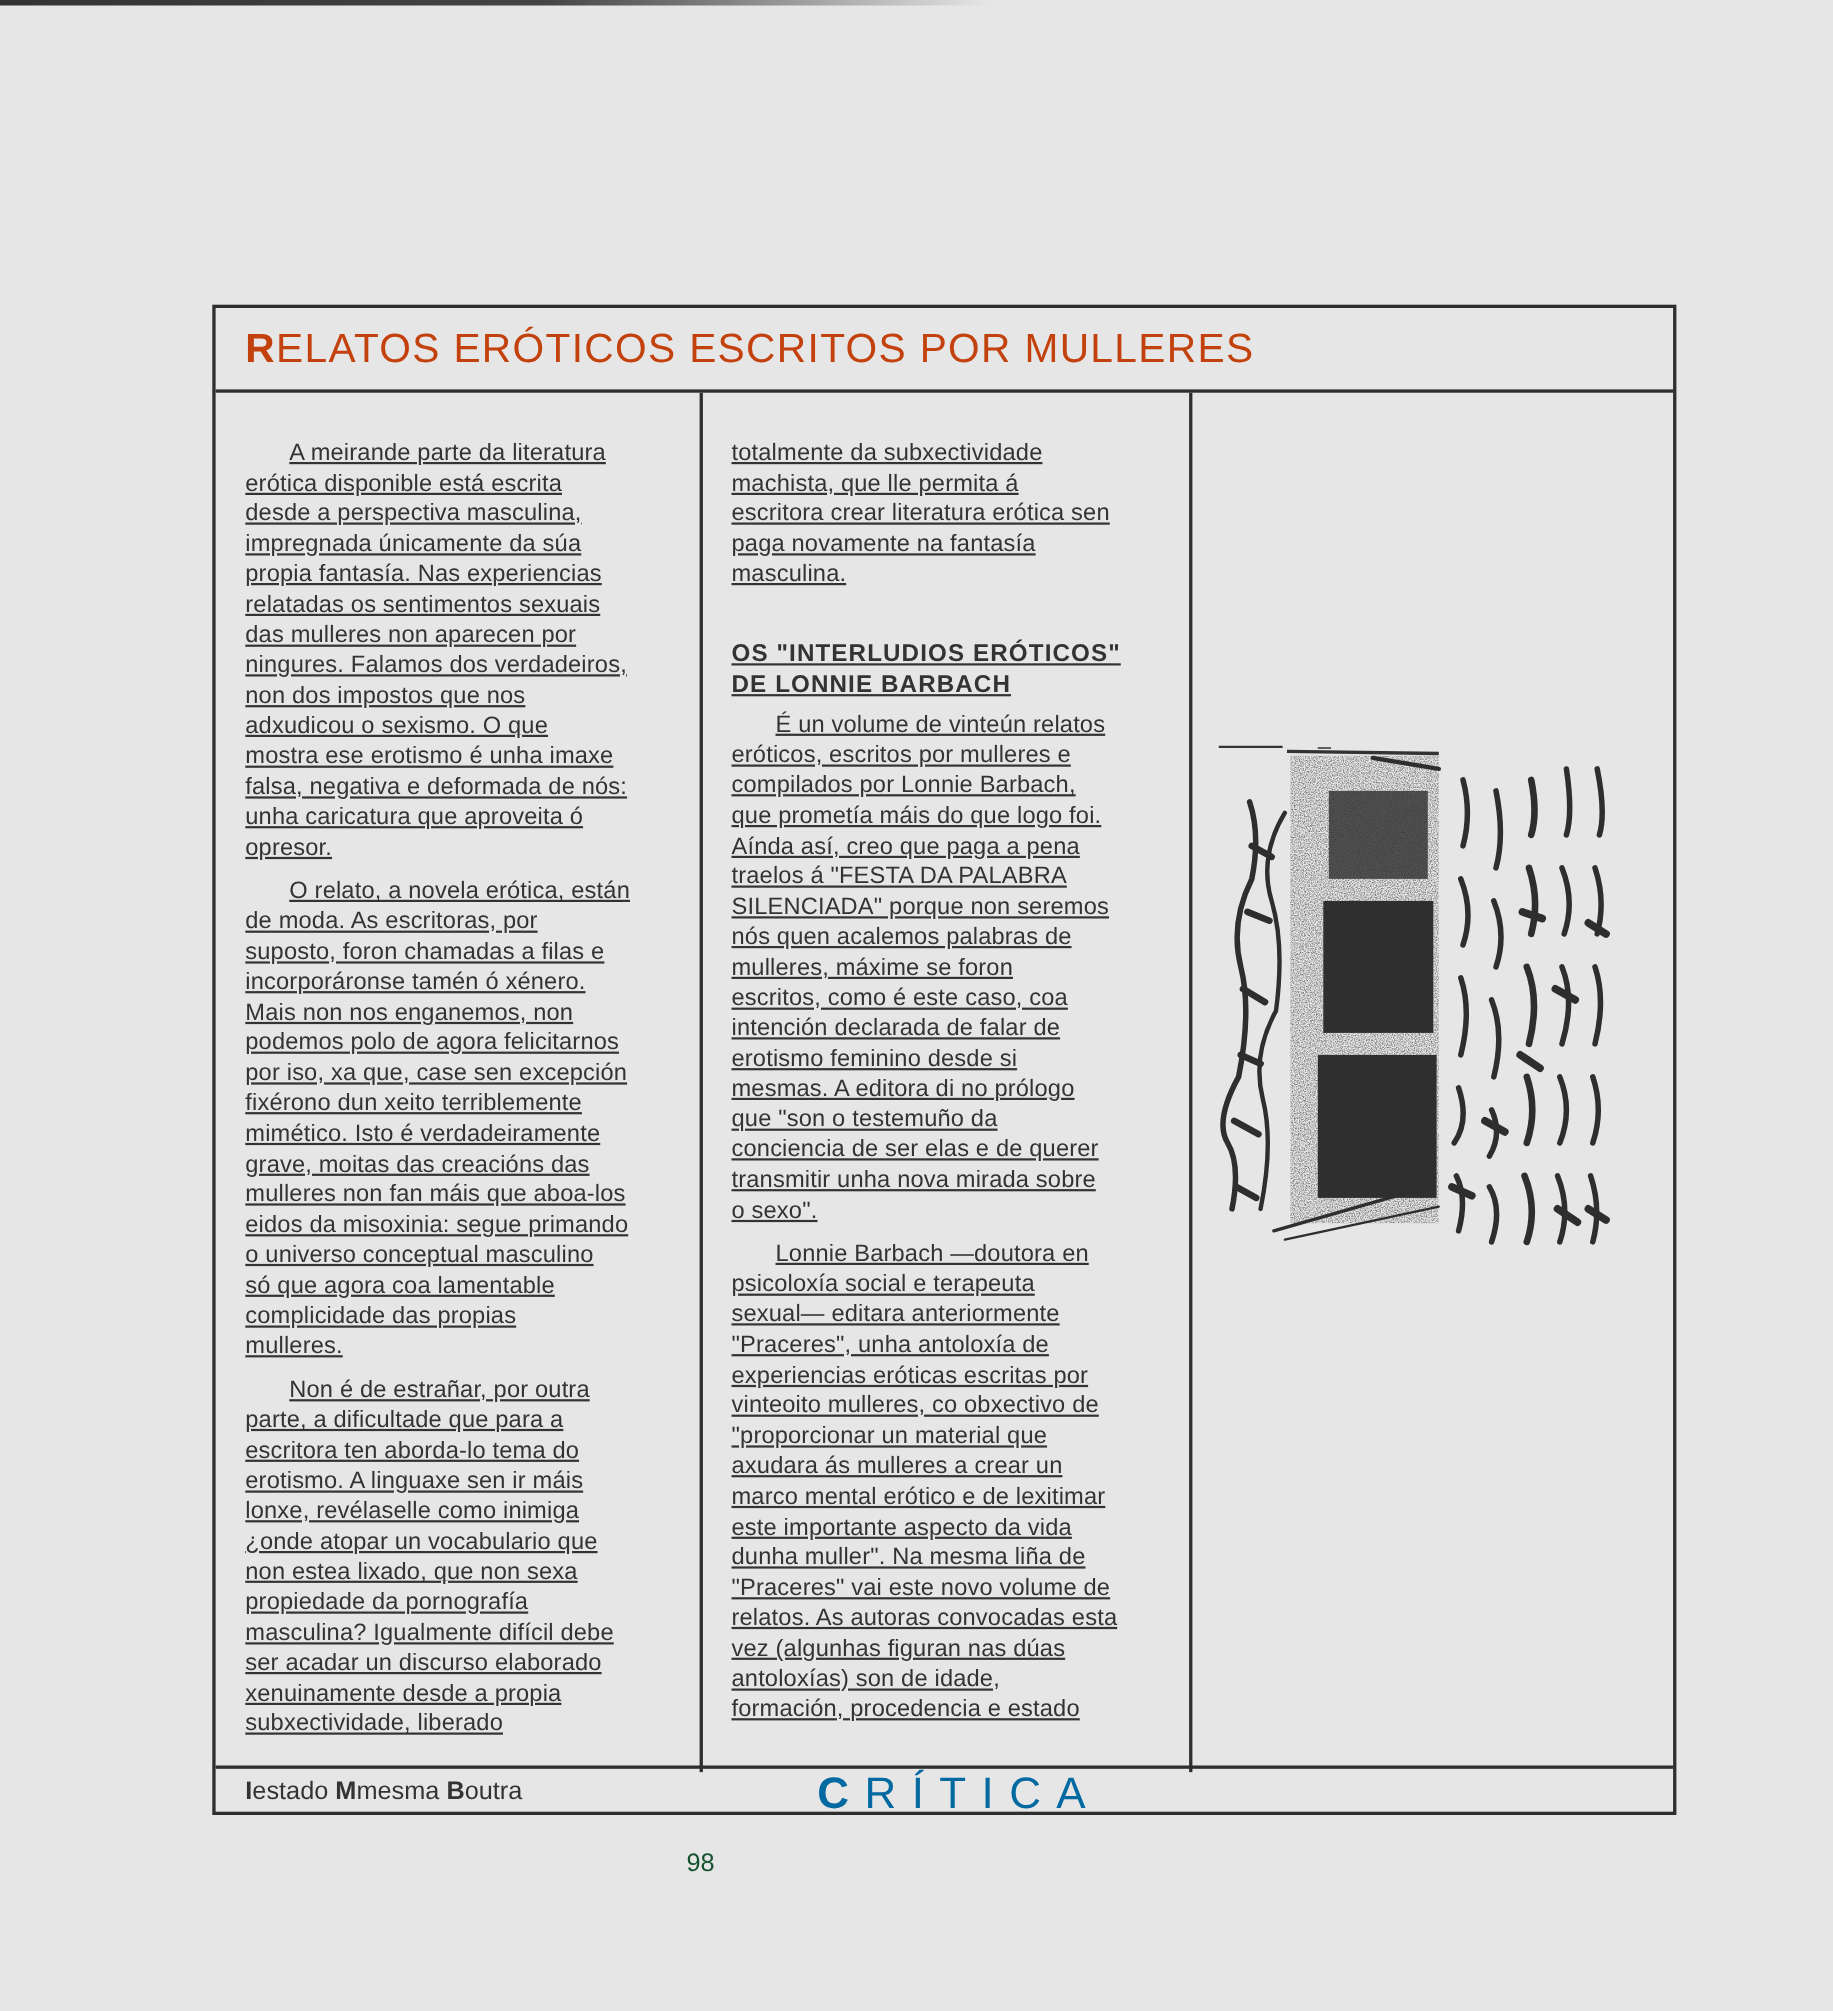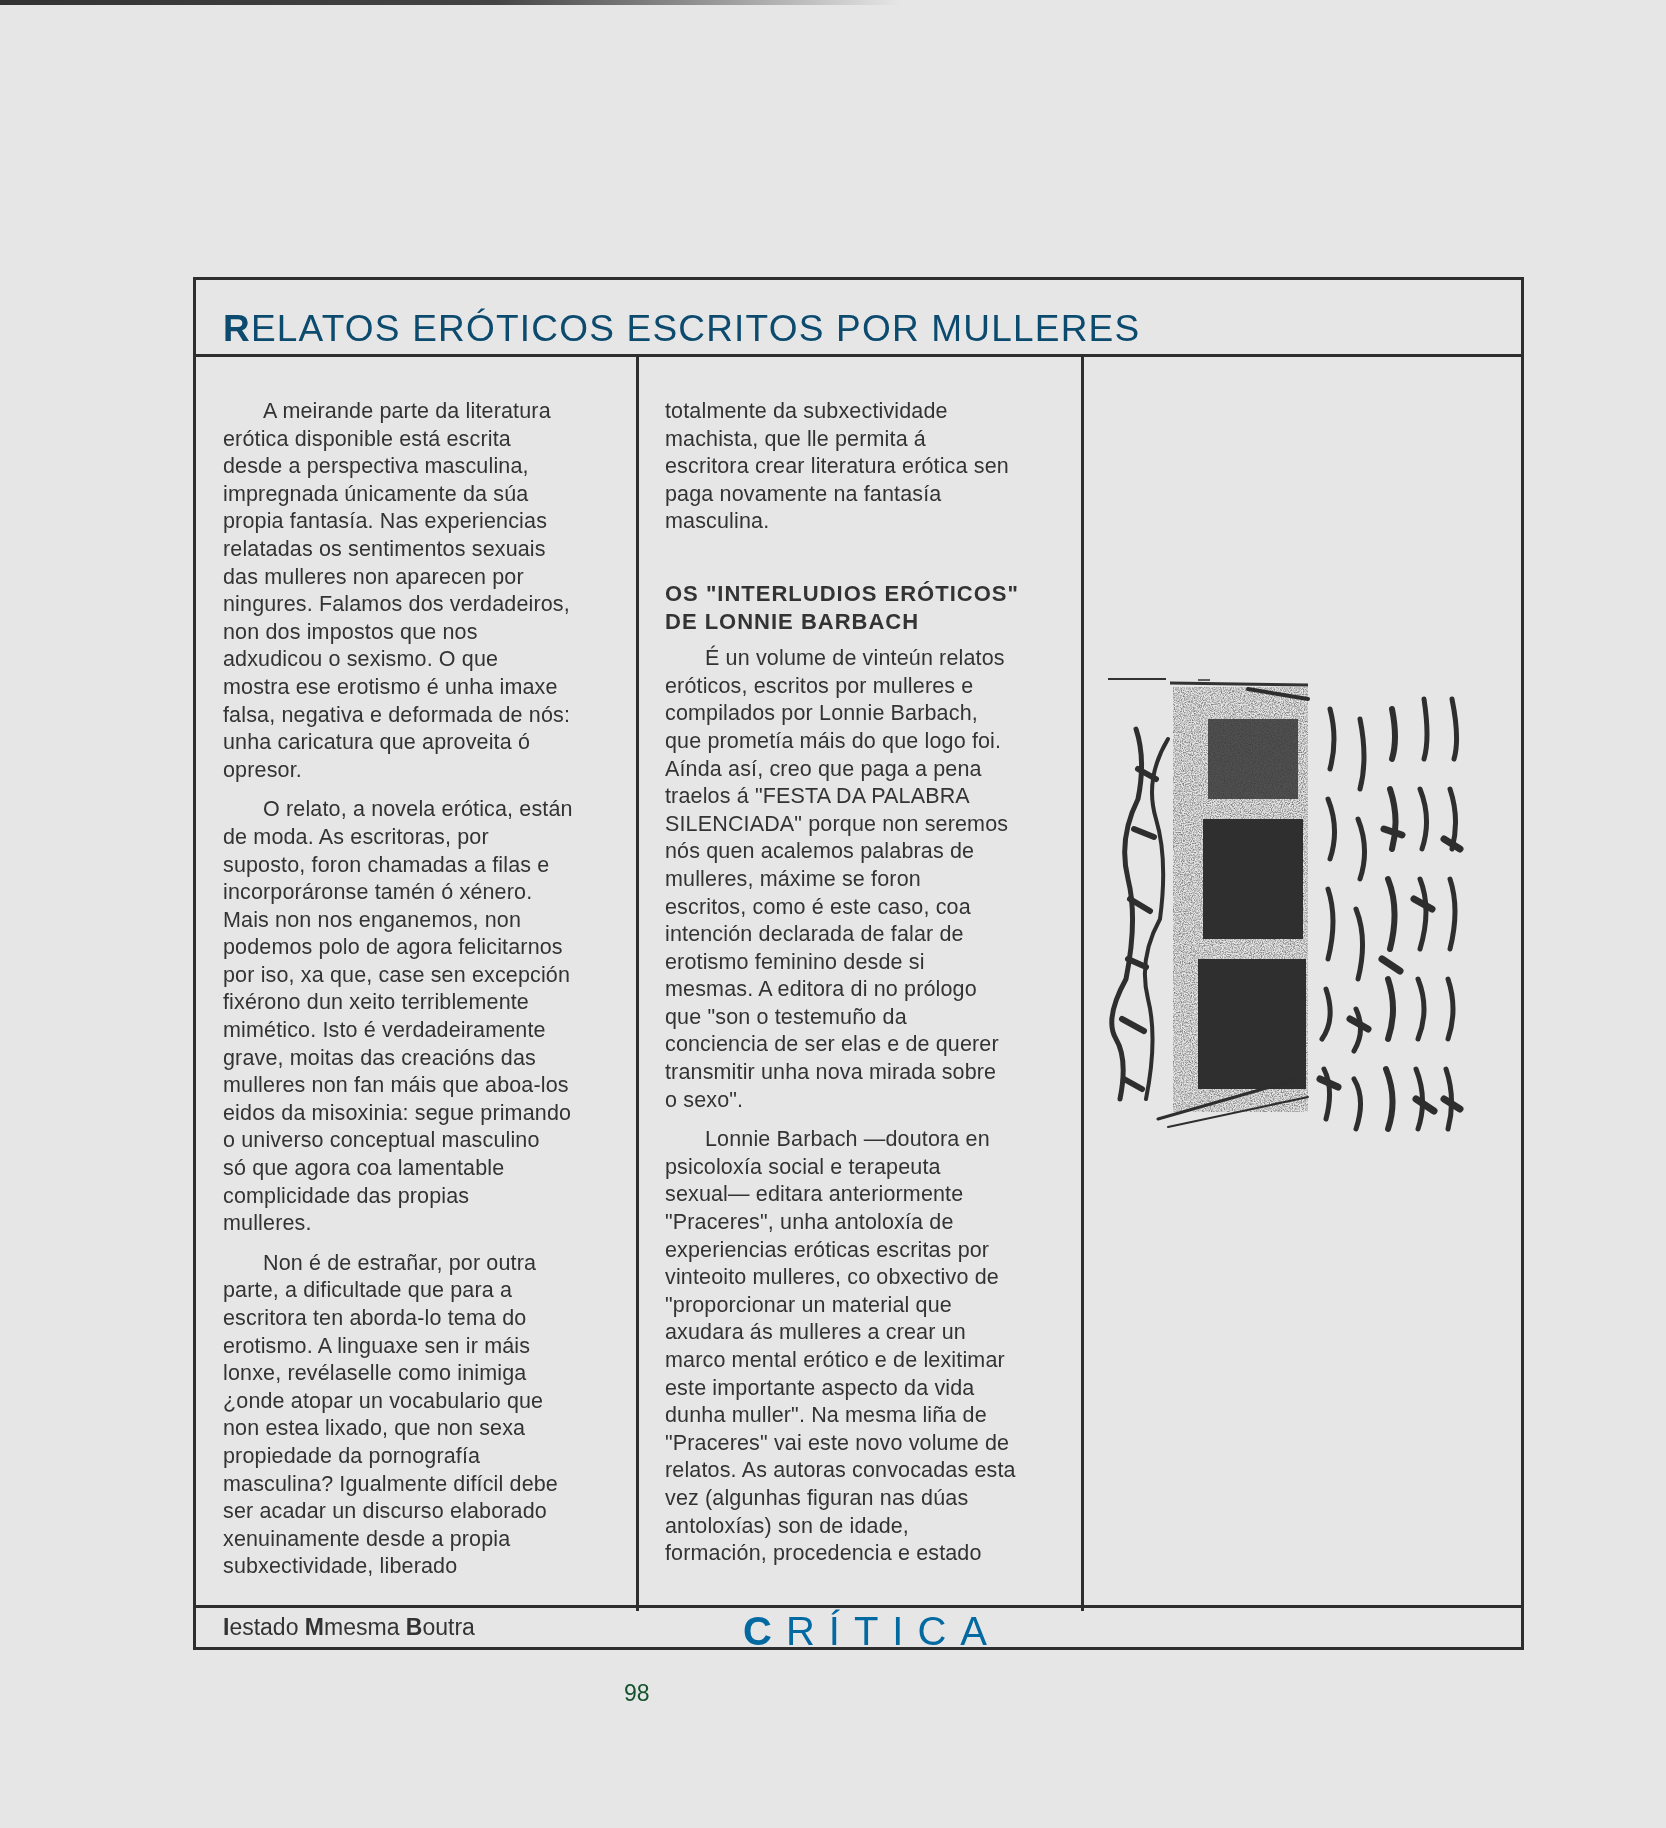--- a/index.html
+++ b/index.html
@@ -37,25 +37,25 @@
       left: 0;
       top: 0;
       right: 0;
       height: 77px;
       border-bottom: 3px solid #2e2e2e;
       box-sizing: border-box;
     }
     .title {
       position: absolute;
       left: 27px;
-      top: 16px;
+      top: 4px;
       font-size: 37px;
       letter-spacing: 1.2px;
       font-weight: normal;
-      color: #0c4a6e;
+      color: #c2410c;
       white-space: nowrap;
       margin-top: 12px;
     }
     .title .initial {
       font-weight: bold;
     }
     .body-row {
       position: absolute;
       left: 0;
       top: 77px;
@@ -81,20 +81,21 @@
     .col-3 {
       left: 888px;
       right: 0;
     }
     .text {
       position: absolute;
       font-size: 21.5px;
       line-height: 27.6px;
       color: #333;
       letter-spacing: 0.15px;
+      text-decoration: underline;
     }
     .col-1 .text {
       left: 27px;
       top: 41px;
       width: 400px;
     }
     .col-2 .text {
       left: 26px;
       top: 41px;
       width: 410px;

